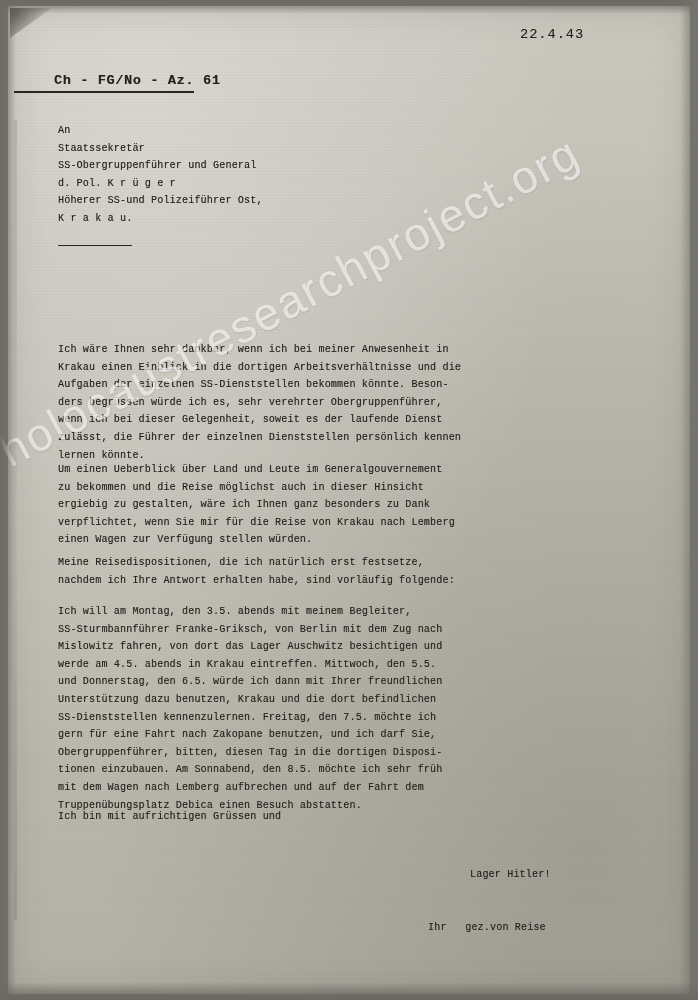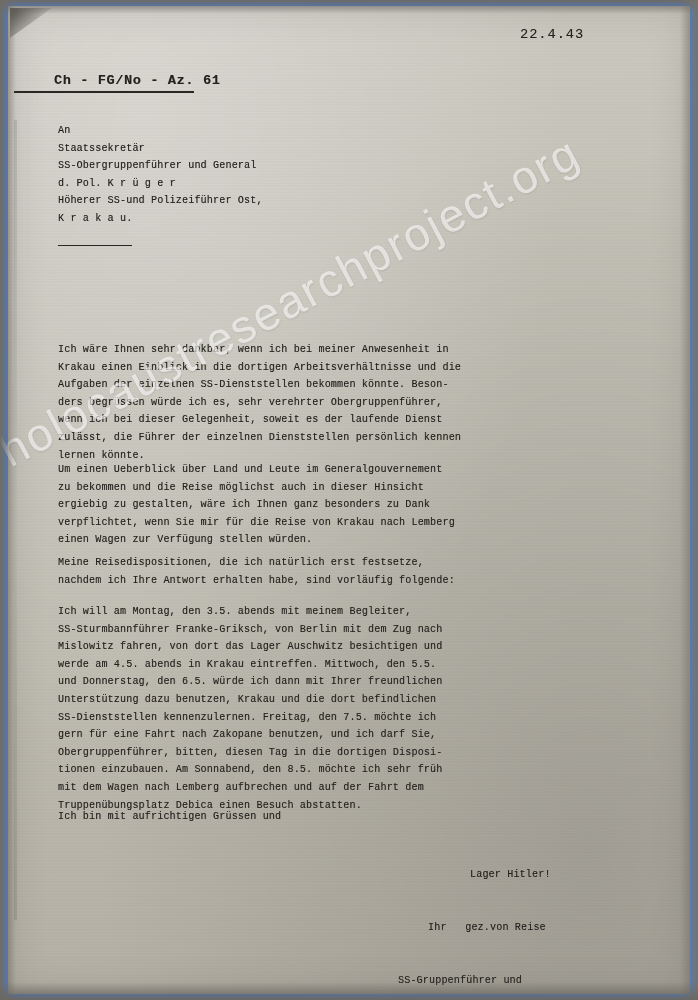--- a/index.html
+++ b/index.html
@@ -5,21 +5,21 @@
   html, body {
     margin: 0;
     padding: 0;
     background: #5a5a56;
   }
   .page {
     position: relative;
     width: 698px;
     height: 1000px;
     overflow: hidden;
-    background: #3b82f6;
+    background: #737373;
     font-family: "Liberation Mono", "DejaVu Sans Mono", monospace;
   }
   
   .sheet {
     position: absolute;
     left: 8px;
     top: 6px;
     width: 682px;
     height: 988px;
     background:
@@ -169,21 +169,20 @@
 Obergruppenführer, bitten, diesen Tag in die dortigen Disposi-
 tionen einzubauen. Am Sonnabend, den 8.5. möchte ich sehr früh
 mit dem Wagen nach Lemberg aufbrechen und auf der Fahrt dem
 Truppenübungsplatz Debica einen Besuch abstatten.</div>
 
   <div class="text closing">Ich bin mit aufrichtigen Grüssen und</div>
 
   <div class="text signature">
     <div class="sig-indent-1">Lager Hitler!</div>
     <div class="sig-indent-2">Ihr   gez.von Reise</div>
-    <div>SS-Gruppenführer und</div>
     
   </div>
 
   <div class="watermark">holocaustresearchproject.org</div>
 
   <div class="edge-top"></div>
   <div class="edge-left"></div>
   <div class="edge-right"></div>
   <div class="edge-bottom"></div>
 </div>

